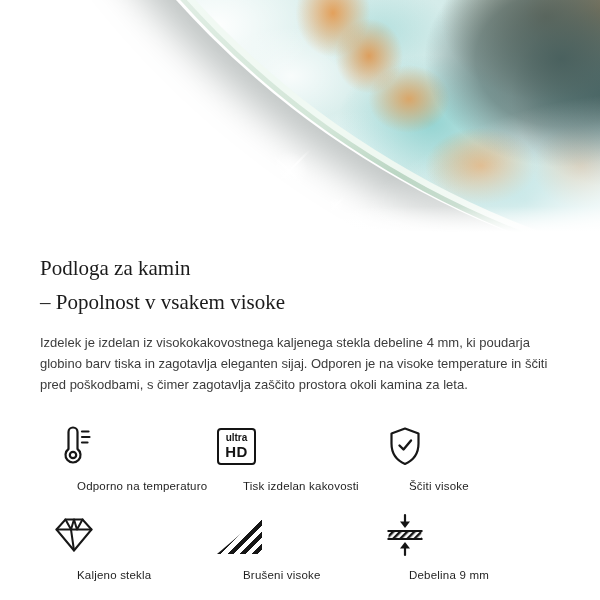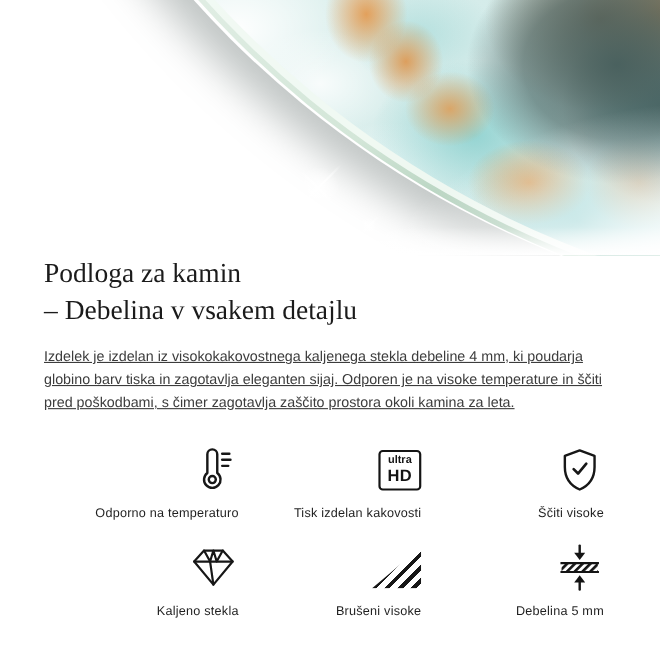--- a/index.html
+++ b/index.html
@@ -46,30 +46,30 @@
   .sparkle::before, .sparkle::after { content:""; position:absolute; border-radius:2px;
     background:linear-gradient(90deg, rgba(255,255,255,0) 0%, #fff 45%, #fff 55%, rgba(255,255,255,0) 100%); }
   .sparkle::before { left:0; right:0; top:50%; height:2.5px; margin-top:-1.25px; }
   .sparkle::after  { top:12%; bottom:12%; left:50%; width:2.5px; margin-left:-1.25px;
     background:linear-gradient(180deg, rgba(255,255,255,0) 0%, #fff 45%, #fff 55%, rgba(255,255,255,0) 100%); }
   .sparkle.main  { left:259px; top:141px; width:60px; height:60px; }
   .sparkle.small { left:322px; top:193px; width:26px; height:26px; }
 
   
   .content { padding:0 40px; }
-  .title { margin-top:0; font-family:"Liberation Serif", serif; font-weight:400;
-           font-size:25px; line-height:34px; color:#1b1b1b; }
+  .title { margin-top:19px; font-family:"Liberation Serif", serif; font-weight:400;
+           font-size:21px; line-height:34px; color:#1b1b1b; }
   .title span { display:block; }
   .desc { margin-top:13px; max-width:524px; font-size:13px; line-height:21px;
-          color:#3c3c3c; hyphens:manual;text-decoration:underline; }
+          color:#3c3c3c; hyphens:manual; }
 
   
   .features { margin-top:26px; padding:0 11px; display:grid;
               grid-template-columns:1fr 1fr 1fr; row-gap:18px; }
-  .feature { display:flex; flex-direction:column; align-items:flex-end; }
+  .feature { display:flex; flex-direction:column; align-items:flex-start; }
   .icon-wrap { height:50px; display:flex; align-items:center; justify-content:center; }
   .feature-label { margin-top:9px; font-size:11.5px; color:#1f1f1f; letter-spacing:0.2px;
                    white-space:nowrap;margin-left:26px; }
   .icon-stroke { stroke:#171717; fill:none; stroke-width:2.2; stroke-linecap:round; stroke-linejoin:round; }
   .uhd-box { width:39px; border:2.5px solid #141414; border-radius:4px; padding:3px 1px 4px;
              text-align:center; color:#141414; }
   .uhd-top { display:block; font-size:10px; line-height:10px; font-weight:700; }
   .uhd-bottom { display:block; font-size:15px; line-height:15px; font-weight:700; letter-spacing:0.3px; margin-top:1px; }
   .stripes { width:45px; height:38px;
     background:repeating-linear-gradient(135deg, #161616 0 3.8px, rgba(0,0,0,0) 3.8px 8.6px);
@@ -83,21 +83,21 @@
   <div class="circ panel-edge"></div>
   <div class="circ panel-face"></div>
   <div class="hero-fade"></div>
   <div class="sparkle main"></div>
   <div class="sparkle small"></div>
 </div>
 
 <div class="content">
   <h1 class="title">
     <span>Podloga za kamin</span>
-    <span>– Debelina v vsakem detajlu</span>
+    <span>– Popolnost v vsakem visoke</span>
   </h1>
   <p class="desc">Izdelek je izdelan iz visokokakovostnega kaljenega stekla debeline 4 mm, ki poudarja globino barv tiska in zagotavlja eleganten sijaj. Odporen je na visoke temperature in ščiti pred poškodba­mi, s čimer zagotavlja zaščito prostora okoli kamina za leta.</p>
 
   <div class="features">
 
     <div class="feature">
       <div class="icon-wrap">
         <svg width="46" height="46" viewBox="0 0 46 46">
           <path class="icon-stroke" d="M26.5 26 V9 a4.5 4.5 0 0 0 -9 0 V26 a7.5 7.5 0 1 0 9 0 Z"></path>
           <circle class="icon-stroke" cx="22" cy="32" r="3.2"></circle>
@@ -160,17 +160,17 @@
           </defs>
           <line class="icon-stroke" x1="22" y1="3" x2="22" y2="10.5"></line>
           <polygon points="17,9.5 27,9.5 22,16" fill="#141414"></polygon>
           <rect x="5.5" y="19" width="33" height="8" fill="url(#hatch)"></rect>
           <line x1="4.5" y1="19" x2="39.5" y2="19" stroke="#141414" stroke-width="2"></line>
           <line x1="4.5" y1="27" x2="39.5" y2="27" stroke="#141414" stroke-width="2"></line>
           <line class="icon-stroke" x1="22" y1="43" x2="22" y2="35.5"></line>
           <polygon points="17,36.5 27,36.5 22,30" fill="#141414"></polygon>
         </svg>
       </div>
-      <div class="feature-label">Debelina 5 mm</div>
+      <div class="feature-label">Debelina 9 mm</div>
     </div>
 
   </div>
 </div>
 
 </body></html>

